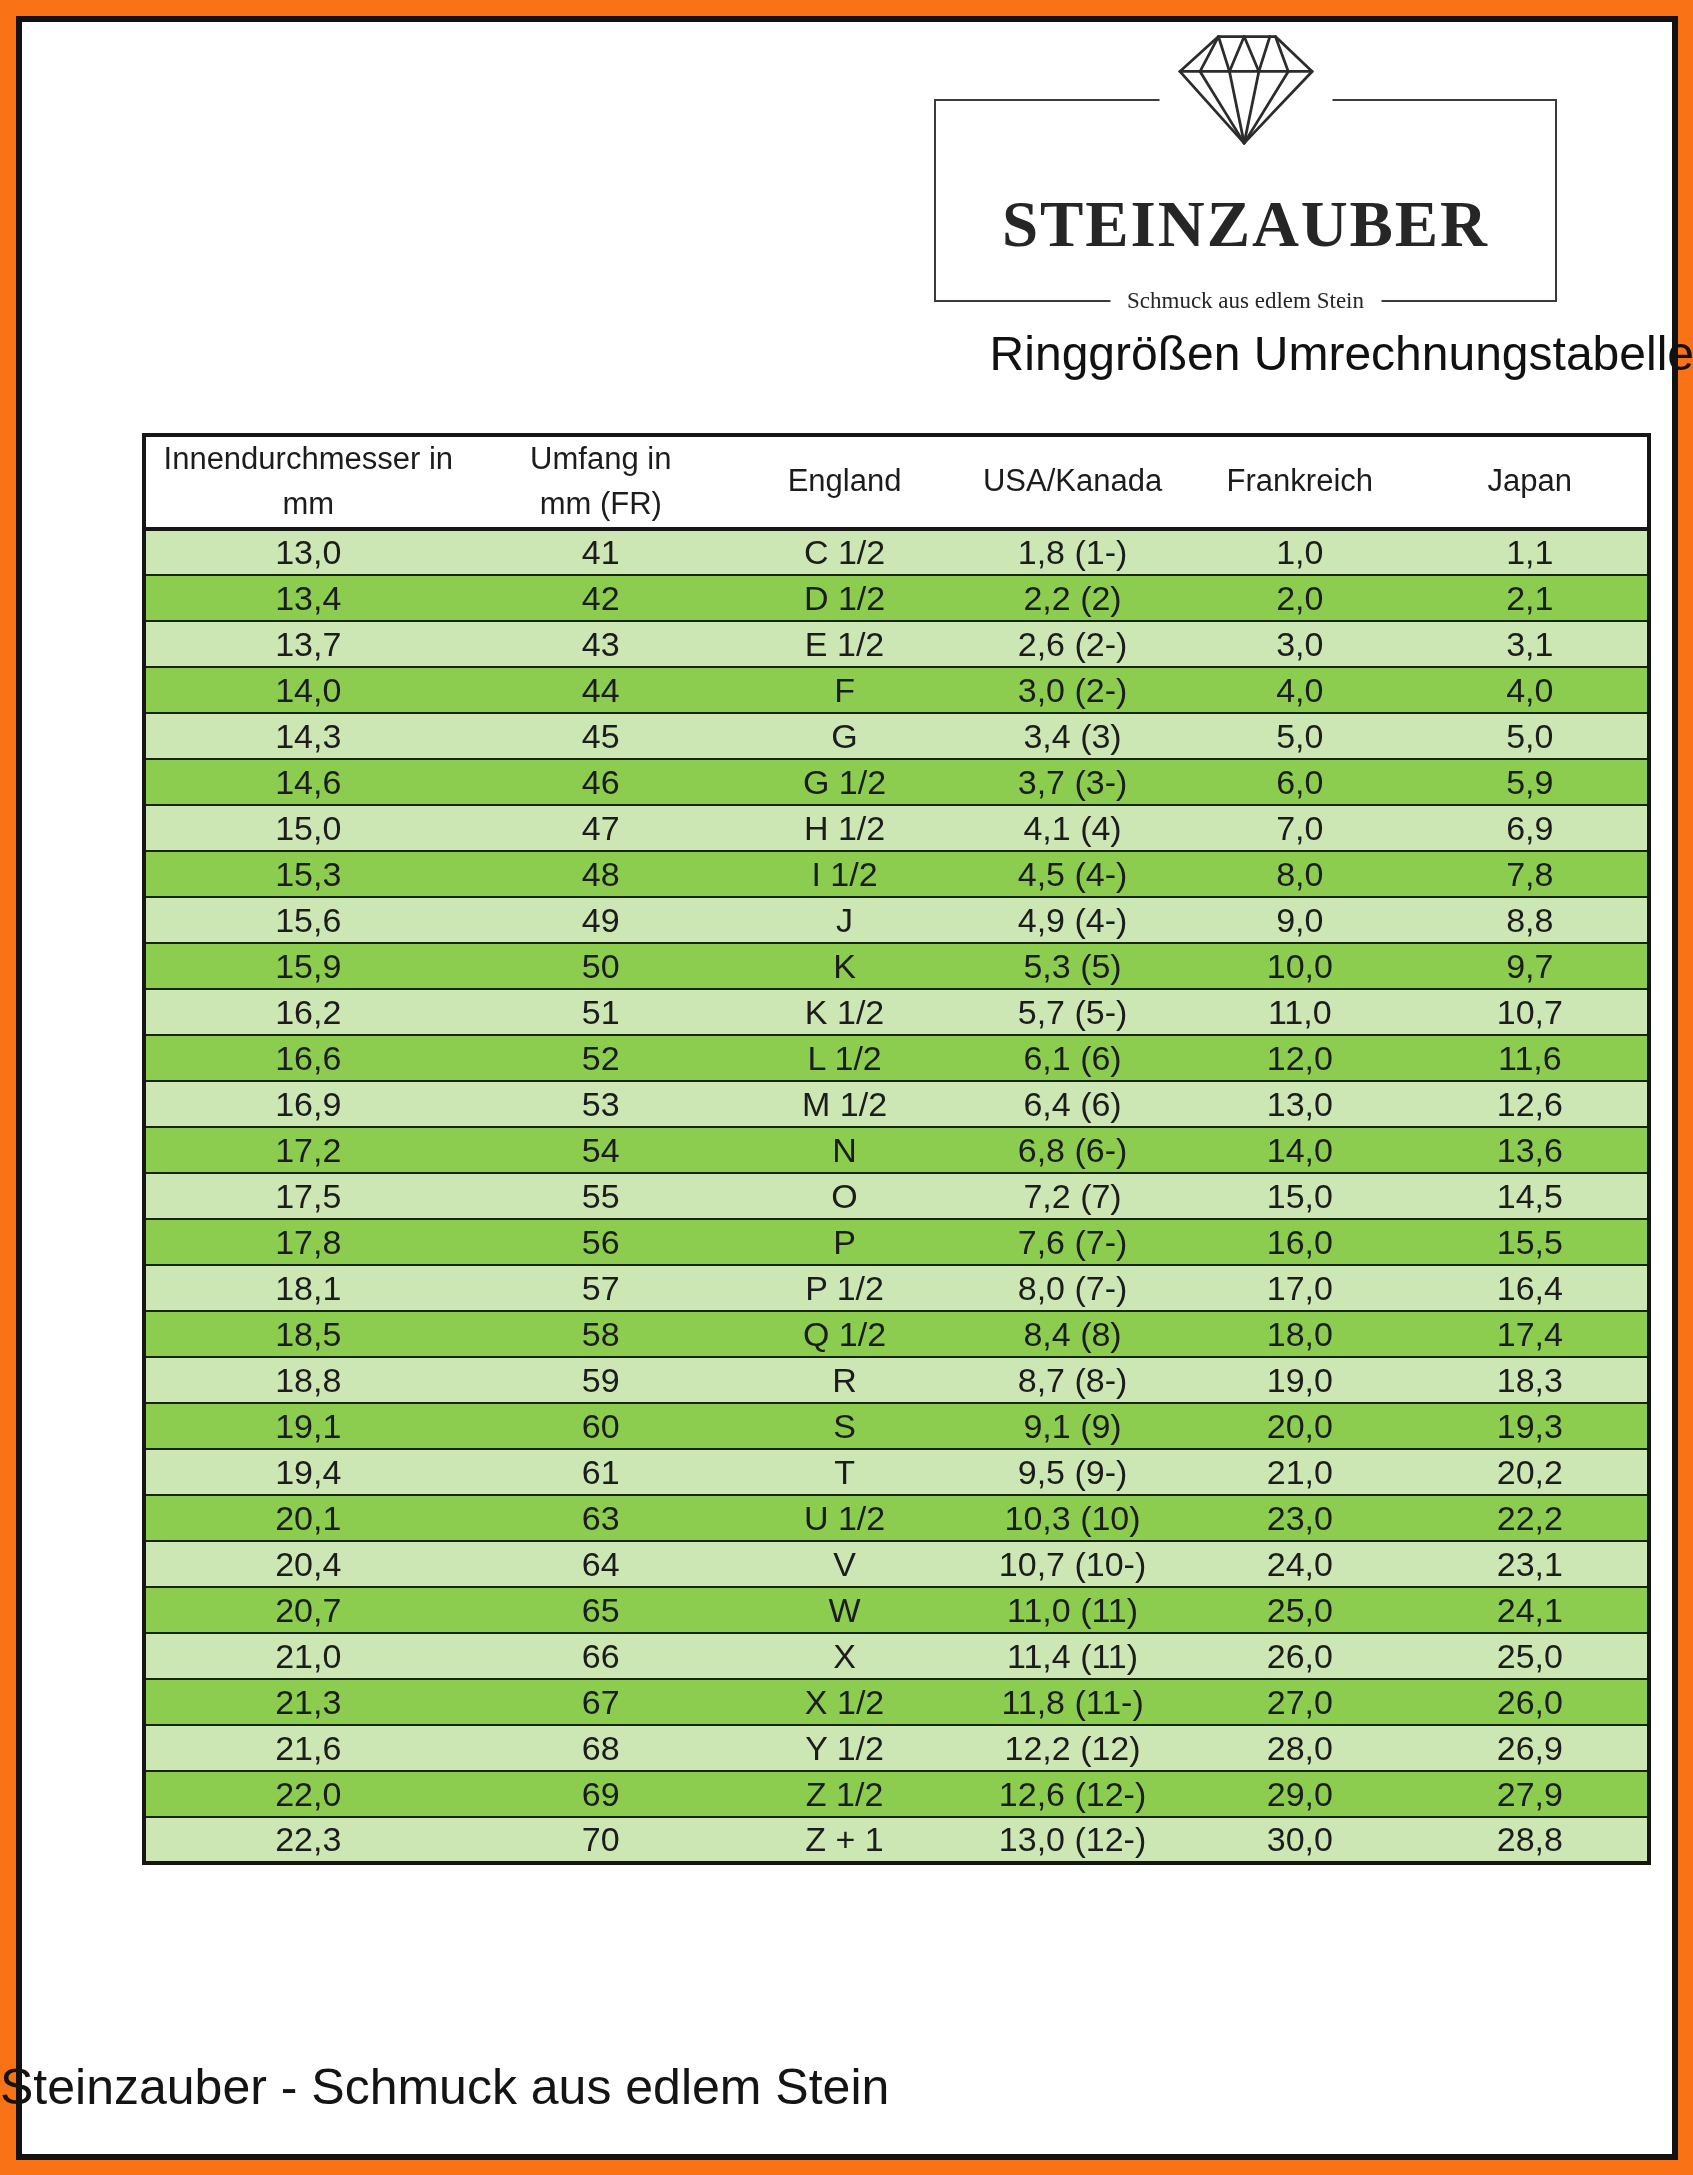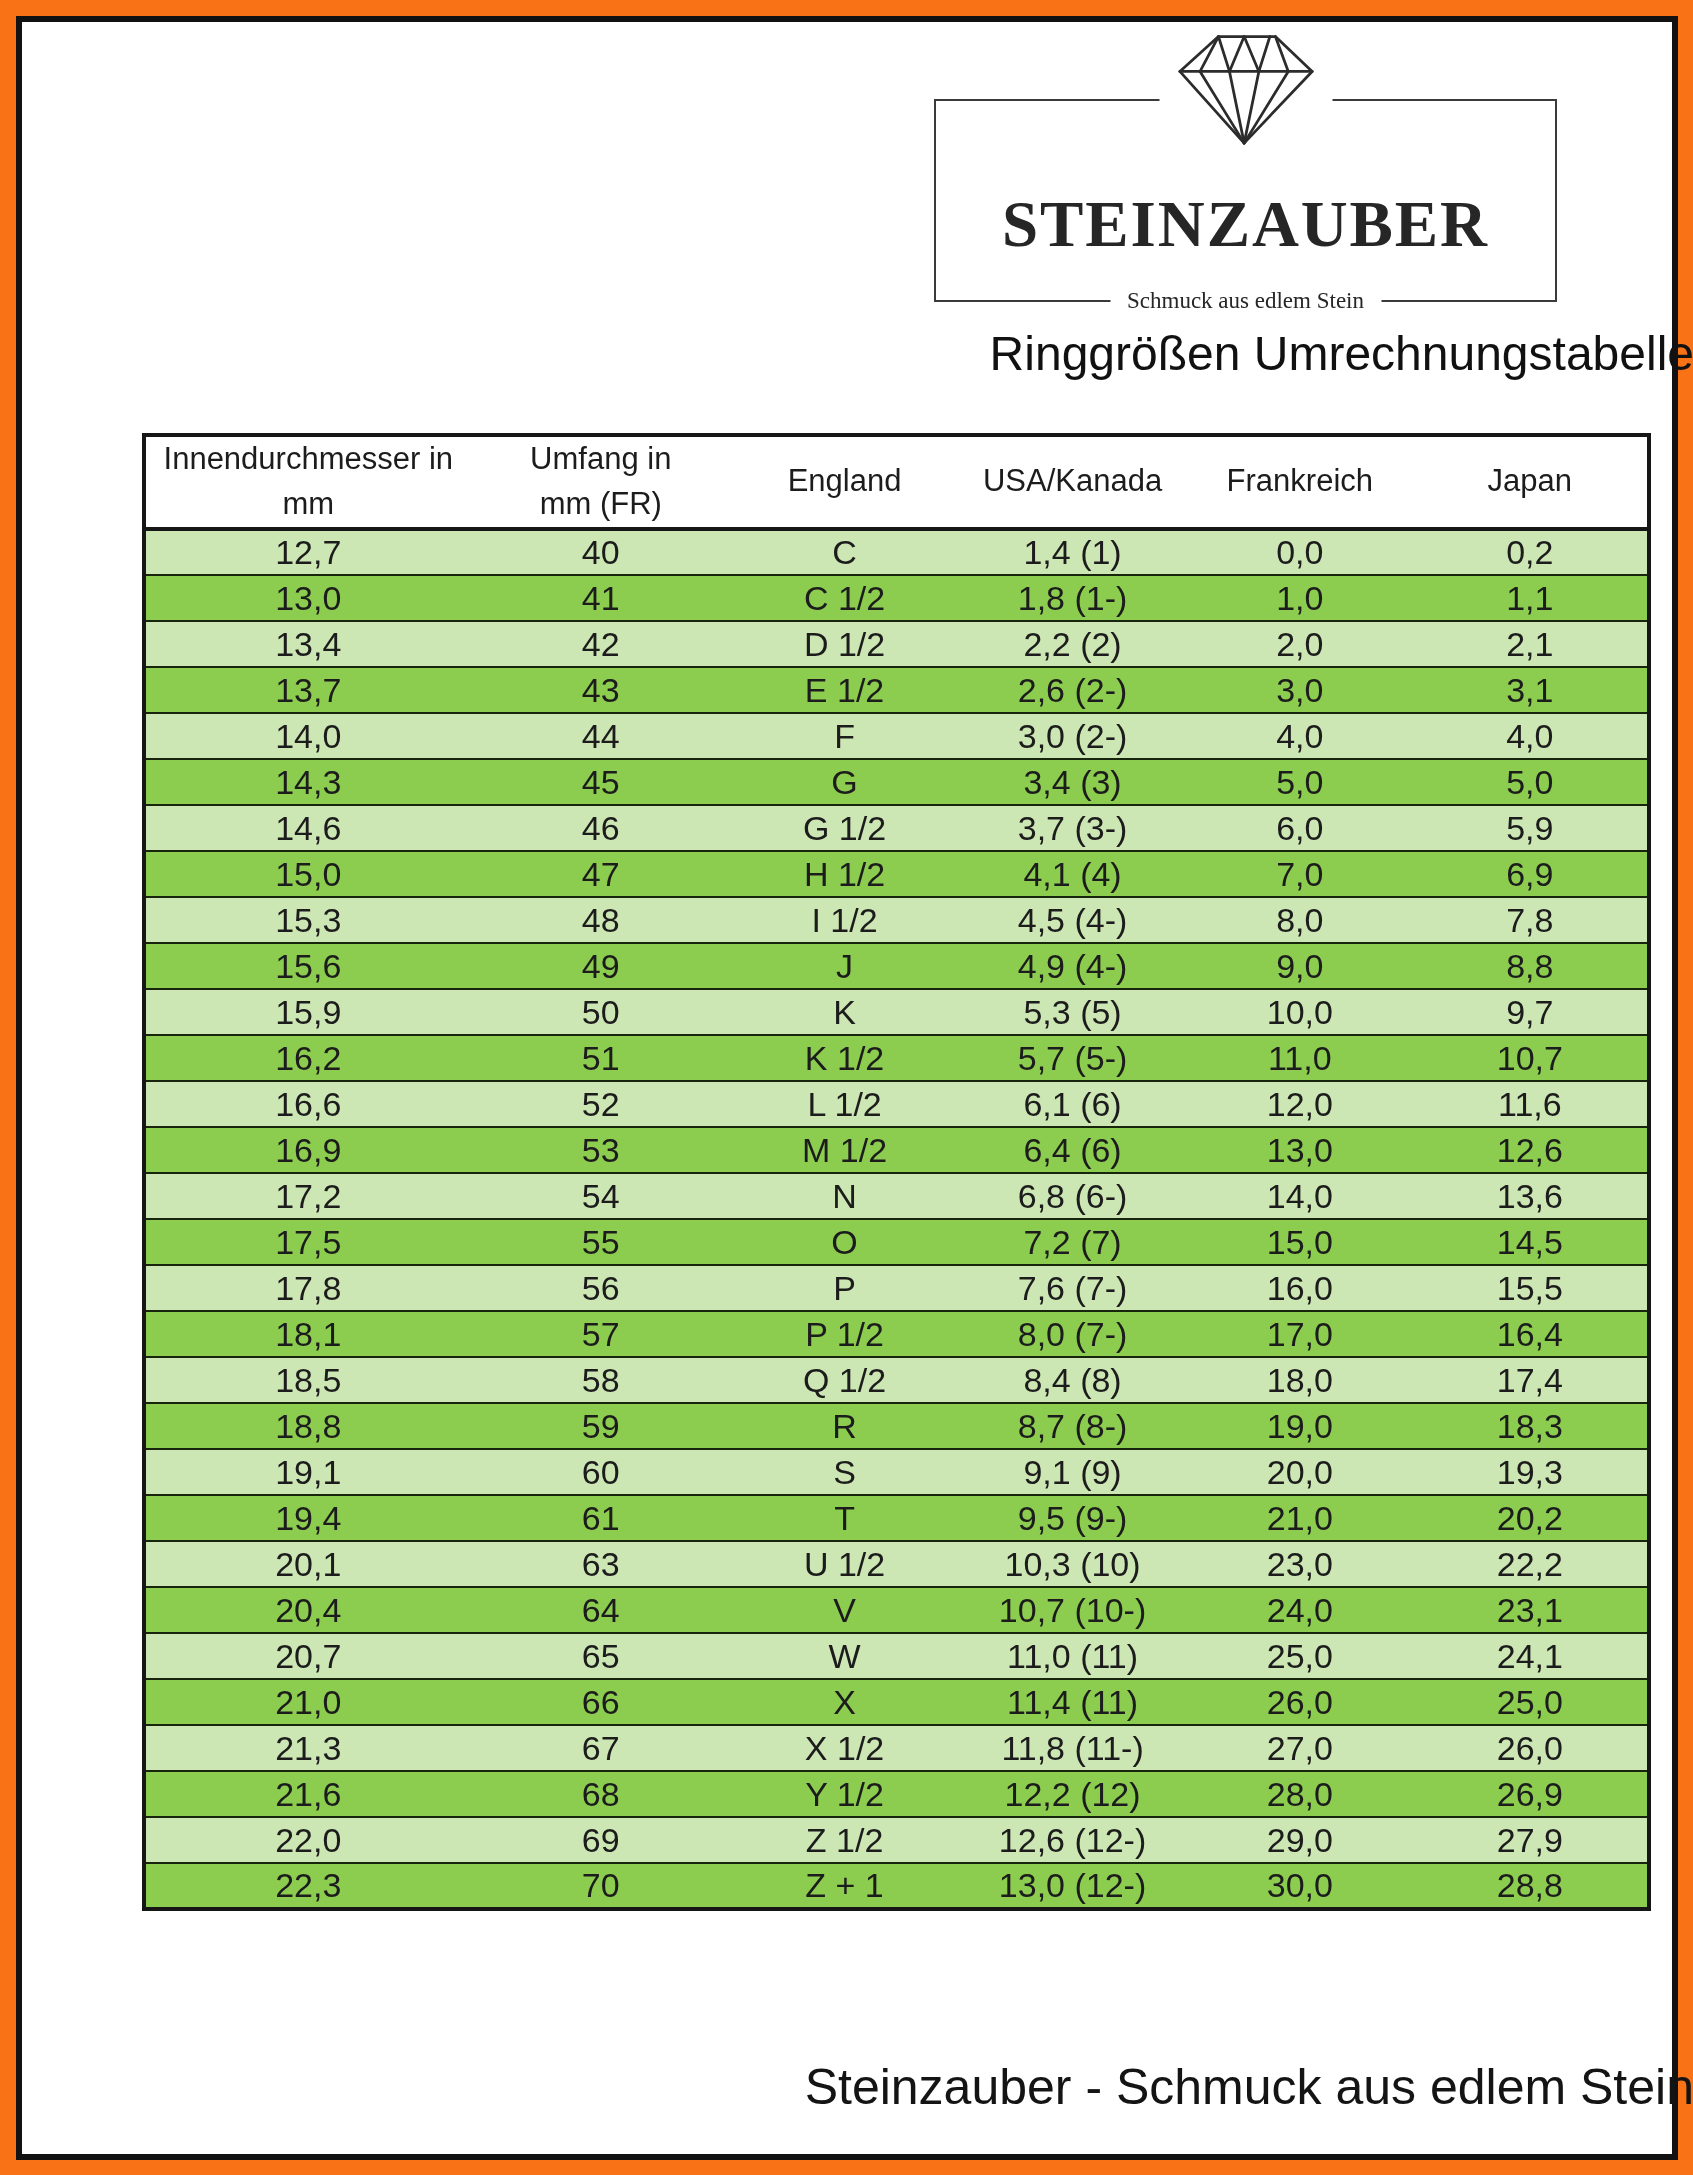--- a/index.html
+++ b/index.html
@@ -96,25 +96,24 @@
     border-top:2.8px solid #17250c;
     padding:0;
     line-height:1;
   }
   .ring-table tbody tr:first-child td{border-top:none;}
   .ring-table tbody tr:nth-child(odd) td{background:var(--row-light);}
   .ring-table tbody tr:nth-child(even) td{background:var(--row-dark);}
   
   .page-footer{
     position:absolute;left:0;right:0;top:2058px;
-    text-align:right;
+    text-align:left;
     font-size:50px;
     color:#141414;
     white-space:nowrap;
-    padding-left:32px;
   }
 </style>
 </head>
 <body>
 
 <div class="page">
   <div class="frame"></div>
 
   <div class="logo-box">
     <div class="logo-diamond">
@@ -155,28 +154,20 @@
           <th>Umfang in
 mm (FR)</th>
           <th>England</th>
           <th>USA/Kanada</th>
           <th>Frankreich</th>
           <th>Japan</th>
         </tr>
     </thead>
     <tbody>
         <tr>
-          <td>12,7</td>
-          <td>40</td>
-          <td>C</td>
-          <td>1,4 (1)</td>
-          <td>0,0</td>
-          <td>0,2</td>
-        </tr>
-        <tr>
           <td>13,0</td>
           <td>41</td>
           <td>C 1/2</td>
           <td>1,8 (1-)</td>
           <td>1,0</td>
           <td>1,1</td>
         </tr>
         <tr>
           <td>13,4</td>
           <td>42</td>

